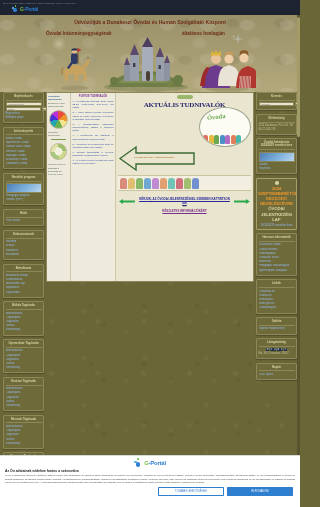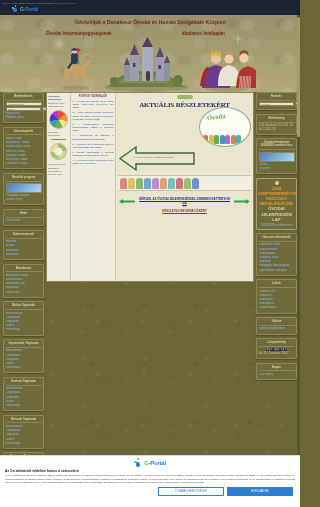--- a/index.html
+++ b/index.html
@@ -549,21 +549,21 @@
             <li>A beiratkozáshoz szükséges dokumentumok listáját a honlapon találja.</li>
             <li>A jelentkezési lap letölthető a dokumentumok menüpont alatt.</li>
             <li>A felvételről az óvodavezető dönt, az értesítést postai úton küldjük.</li>
             <li>További tájékoztatás a nevelési tanácsadó elérhetőségein kérhető.</li>
             <li>Az óvodai felvételi jelentkezési lapot kitöltve kell benyújtani.</li>
           </ol>
         </div>
 
         <div class="cc-right">
           <div class="cc-logo"></div>
-          <div class="aktual">AKTUÁLIS RÉSZLETEKÉRT</div>
+          <div class="aktual">AKTUÁLIS TUDNIVALÓK</div>
 
           <div class="ovoda-bubble">
             <div class="ovoda-word">Óvoda</div>
             <div class="kids-row">
               <span class="kid" style="background:#e06c5a"></span>
               <span class="kid" style="background:#e8b93f"></span>
               <span class="kid" style="background:#6aa84f"></span>
               <span class="kid" style="background:#4a90c4"></span>
               <span class="kid" style="background:#b06cc4"></span>
               <span class="kid" style="background:#e0805a"></span>

